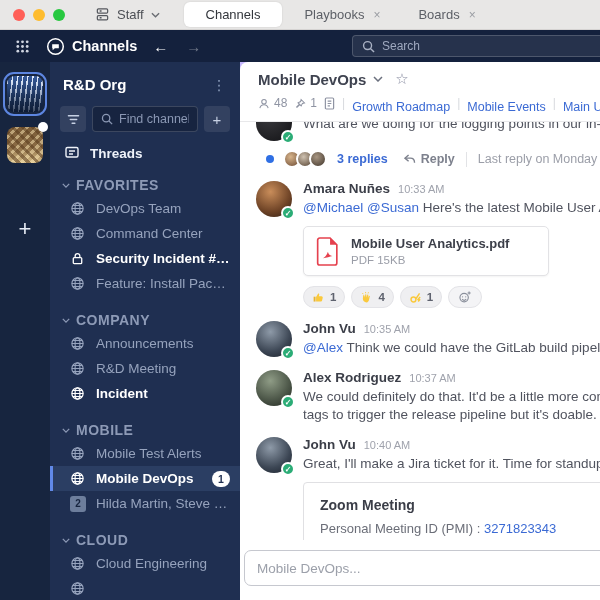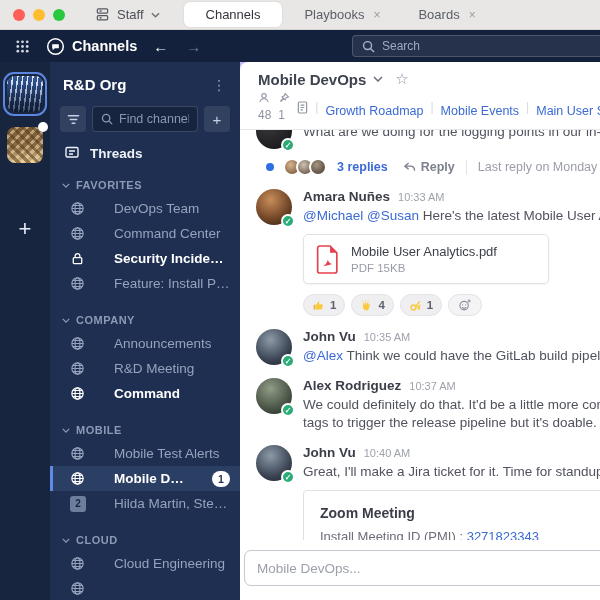--- a/index.html
+++ b/index.html
@@ -62,41 +62,41 @@
             align-items:center; justify-content:center; color:#c7d1e4; font-size:15px; flex:0 0 26px;}
   .find-box { flex:1; height:26px; background:rgba(8,16,34,.35); border:1px solid rgba(255,255,255,.16);
               border-radius:4px; display:flex; align-items:center; gap:6px; padding:0 8px; min-width:0;}
   .find-box input { background:transparent; border:none; outline:none; color:#cdd6e6; font-size:12.5px; width:100%;
                     font-family:"Liberation Sans",sans-serif;}
   .find-box input::placeholder { color:#8b98b4; }
   .threads-row { margin-top:13px; padding:0 14px; display:flex; align-items:center; gap:10px;
                  color:#eef2f9; font-weight:700; height:24px;}
   .section { margin-top:13px; }
   .section-label { display:flex; align-items:center; gap:6px; padding:0 12px; height:22px;
-                   font-size:11px; font-weight:700; letter-spacing:.5px; color:#8d9ab6; }
-  .chan { height:25px; display:flex; align-items:center; gap:28px; padding:0 10px 0 20px;
+                   font-size:14px; font-weight:700; letter-spacing:.5px; color:#8d9ab6; }
+  .chan { height:25px; display:flex; align-items:center; gap:10px; padding:0 10px 0 20px;
           white-space:nowrap; overflow:hidden; position:relative; }
   .chan .lbl { overflow:hidden; text-overflow:ellipsis; }
   .chan.unread { color:#fff; font-weight:700; }
   .chan.selected { background:#2b3e63; color:#fff; font-weight:700; }
   .chan.selected::before { content:""; position:absolute; left:0; top:0; bottom:0; width:3px; background:#6189e8; }
   .badge { margin-left:auto; background:#fff; color:#1f2f51; min-width:18px; height:16px; border-radius:9px;
            font-size:10.5px; font-weight:700; display:flex; align-items:center; justify-content:center; padding:0 5px;}
   .gm-count { width:16px; height:16px; border-radius:3px; background:#6d7e9c; color:#17253f; font-size:10px;
               font-weight:700; display:flex; align-items:center; justify-content:center; flex:0 0 16px;}
   .cicon { flex:0 0 16px; display:flex; }
 
   
   .main { flex:1; min-width:0; background:#fff; border-top-left-radius:8px; display:flex; flex-direction:column; overflow:hidden; }
   .ch-header { padding:8px 0 7px 18px; border-bottom:1px solid #e8e8ea; }
   .ch-title-row { display:flex; align-items:center; gap:7px; }
   .ch-title { font-size:15px; font-weight:700; color:#3f4350; }
   .ch-star { color:#8b8fa3; font-size:15px; margin-left:5px; }
   .ch-meta { margin-top:4px; display:flex; align-items:center; gap:7px; font-size:12px; color:#8f94a3; white-space:nowrap; overflow:hidden;}
-  .meta-pair { display:flex; align-items:flex-start; gap:4px;flex-direction:column; }
+  .meta-pair { display:flex; align-items:flex-end; gap:4px; }
   .meta-sep { color:#d8dade; }
   .ch-link { color:#3b6ad4; font-size:12.5px;margin-top:8px; }
 
   .messages { flex:1; min-height:0; padding:0 0 0 16px; overflow:hidden; }
   .msg { display:flex; gap:11px; margin-top:13px; }
   .avatar { width:36px; height:36px; border-radius:50%; position:relative; flex:0 0 36px; }
   .av-dark   { background:radial-gradient(circle at 35% 30%,#3a3a3e,#121215); }
   .av-amara  { background:radial-gradient(circle at 40% 30%,#c98d5a,#6e4326 60%,#2c1d14); }
   .av-john   { background:radial-gradient(circle at 40% 30%,#8e9aa8,#3c4654 60%,#181e28); }
   .av-alex   { background:radial-gradient(circle at 40% 30%,#8f9c86,#4a5446 60%,#20261e); }
@@ -120,21 +120,21 @@
   .t-av.a1{background:radial-gradient(circle at 40% 35%,#d8b58c,#6b4a33);}
   .t-av.a2{background:radial-gradient(circle at 40% 35%,#cfc2b1,#54412f);}
   .t-av.a3{background:radial-gradient(circle at 40% 35%,#a89682,#3f342a);}
   .t-replies { color:#3b6ad4; font-weight:700; margin-left:3px;}
   .t-reply { display:flex; align-items:center; gap:5px; color:#7d818d; font-weight:700; margin-left:8px;}
   .t-div { width:1px; height:15px; background:#e2e3e6; margin:0 4px; }
   .t-last { color:#9b9ea8; }
 
   .file-card { margin-top:9px; width:246px; border:1px solid #e2e2e5; border-radius:5px; background:#fff;
                box-shadow:0 1px 2px rgba(0,0,0,.05); display:flex; align-items:center; gap:11px; padding:9px 11px;}
-  .file-name { font-size:13px; font-weight:400; color:#3c3f49;text-align:right; }
+  .file-name { font-size:13px; font-weight:700; color:#3c3f49;text-align:right; }
   .file-meta { font-size:11.5px; color:#9a9da7; margin-top:3px; }
 
   .reactions { margin-top:10px; display:flex; gap:6px; align-items:center; }
   .pill { height:22px; padding:0 8px; background:#efeff1; border:1px solid #e3e3e7; border-radius:12px;
           display:flex; align-items:center; gap:5px; font-size:11.5px; font-weight:700; color:#5e626e; }
   .pill.add { padding:0 9px; background:#f4f4f6; }
 
   .zoom-card { margin:9px -30px 0 0; border:1px solid #e0e0e3; border-radius:4px; padding:14px 16px; }
   .zoom-title { font-size:14px; font-weight:700; color:#3b3e48; }
   .zoom-pmi { margin-top:8px; font-size:13px; color:#6b6e78; white-space:nowrap; }
@@ -348,21 +348,21 @@
             <span class="lbl">R&amp;D Meeting</span>
         </div>
         <div class="chan unread">
           <span class="cicon">
             <svg width="15" height="15" viewBox="0 0 16 16" fill="none" stroke="#fff" stroke-width="1.3">
                 <circle cx="8" cy="8" r="6"></circle>
                 <ellipse cx="8" cy="8" rx="2.6" ry="6"></ellipse>
                 <path d="M2 8h12M3 4.8h10M3 11.2h10"></path>
               </svg>
           </span>
-            <span class="lbl">Command</span>
+            <span class="lbl">Incident</span>
         </div>
       </div>
 
       <div class="section">
         <div class="section-label">
           <svg width="8" height="5" viewBox="0 0 10 6" fill="none" stroke="#8d9ab6" stroke-width="1.6">
               <path d="M1 1l4 4 4-4"></path>
             </svg>
           <span>MOBILE</span>
         </div>
@@ -582,21 +582,21 @@
             <span class="status">✓</span>
           </div>
           <div class="mcontent">
             <div class="mhead">
               <span class="mauthor">John Vu</span>
               <span class="mtime">10:40 AM</span>
             </div>
             <div class="mbody"><span>Great, I'll make a Jira ticket for it. Time for standup </span></div>
             <div class="zoom-card">
               <div class="zoom-title">Zoom Meeting</div>
-              <div class="zoom-pmi"><span>Install Meeting ID (PMI) : </span><span class="num">3271823343</span></div>
+              <div class="zoom-pmi"><span>Personal Meeting ID (PMI) : </span><span class="num">3271823343</span></div>
 
             </div>
           </div>
         </div>
 
       </div>
 
       <div class="composer">
         <div class="composer-box">
           <input type="text" placeholder="Mobile DevOps..." style="">

